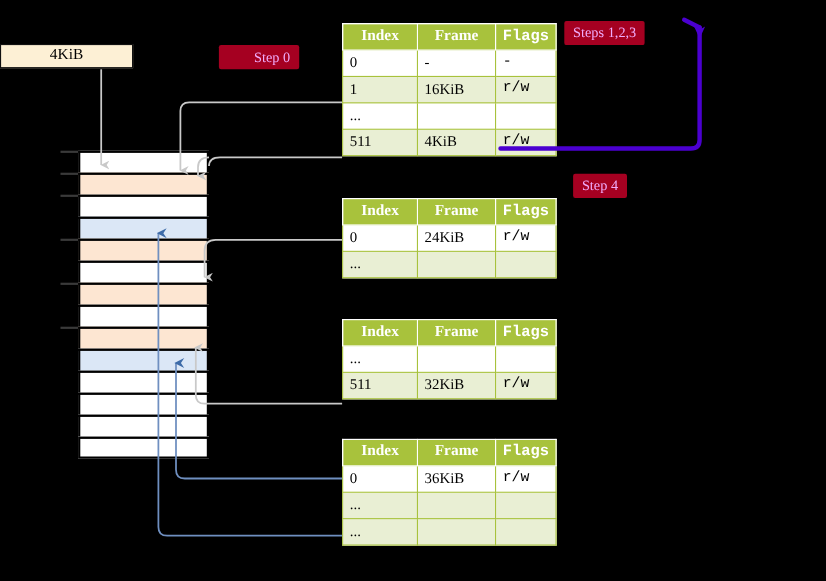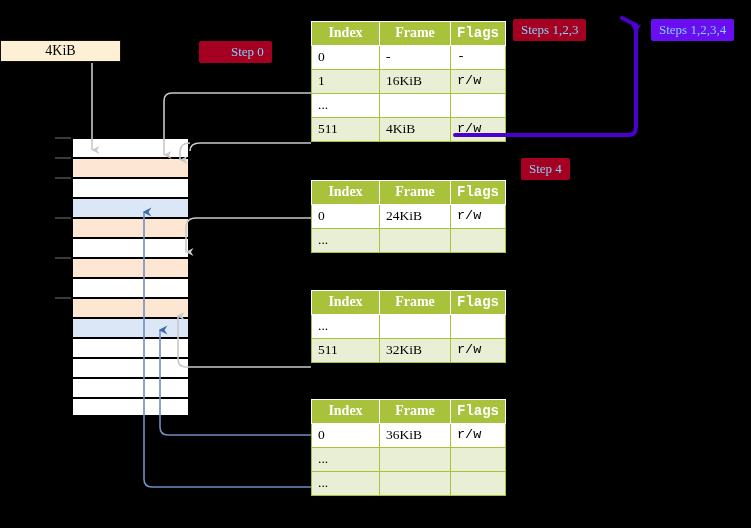--- a/index.html
+++ b/index.html
@@ -7,21 +7,21 @@
     background: #000000;
     width: 751px; height: 528px;
     overflow: hidden;
     font-family: "Liberation Serif", "DejaVu Serif", serif;
   }
   #root { position: relative; width: 751px; height: 528px; background:#000; }
 
   
   .badge {
     position: absolute;
-    color: #7dd3fc;
+    color: #f0abfc;
     font-family: "Liberation Serif", serif;
     font-size: 13px;
     line-height: 19px;
     padding: 1px 8px 2px 8px;
     white-space: nowrap;
     border-radius: 2px;
   }
   .badge-red { background: #a50021; }
   .badge-blue { background: #6a0df0; }
 
@@ -97,21 +97,20 @@
 <div id="root">
 
   <div class="sizebox" style="left:0px; top:40px; width:121px; height:22px; line-height:20px;">4KiB</div>
 
   <div class="badge badge-red" style="left:199px; top:41px;padding-left:32px;">Step 0</div>
 
   <div class="badge badge-red" style="left:521px; top:158px;">Step 4</div>
 
   <div class="badge badge-red" style="left:513px; top:19px;">Steps 1,2,3</div>
 
-  <div class="badge badge-blue" style="left:651px; top:19px;">Steps 1,2,3,4</div>
 
   <div class="memcol" id="memcol">
       <div class="memrow" style="top: 0px; height: 20px;"></div>
       <div class="memtick" style="top: 0px;"></div>
       <div class="memrow orange" style="top: 20px; height: 20px;"></div>
       <div class="memtick" style="top: 20px;"></div>
       <div class="memrow" style="top: 40px; height: 20px;"></div>
       <div class="memtick" style="top: 40px;"></div>
       <div class="memrow blue" style="top: 60px; height: 20px;"></div>
       <div class="memrow orange" style="top: 80px; height: 20px;"></div>

